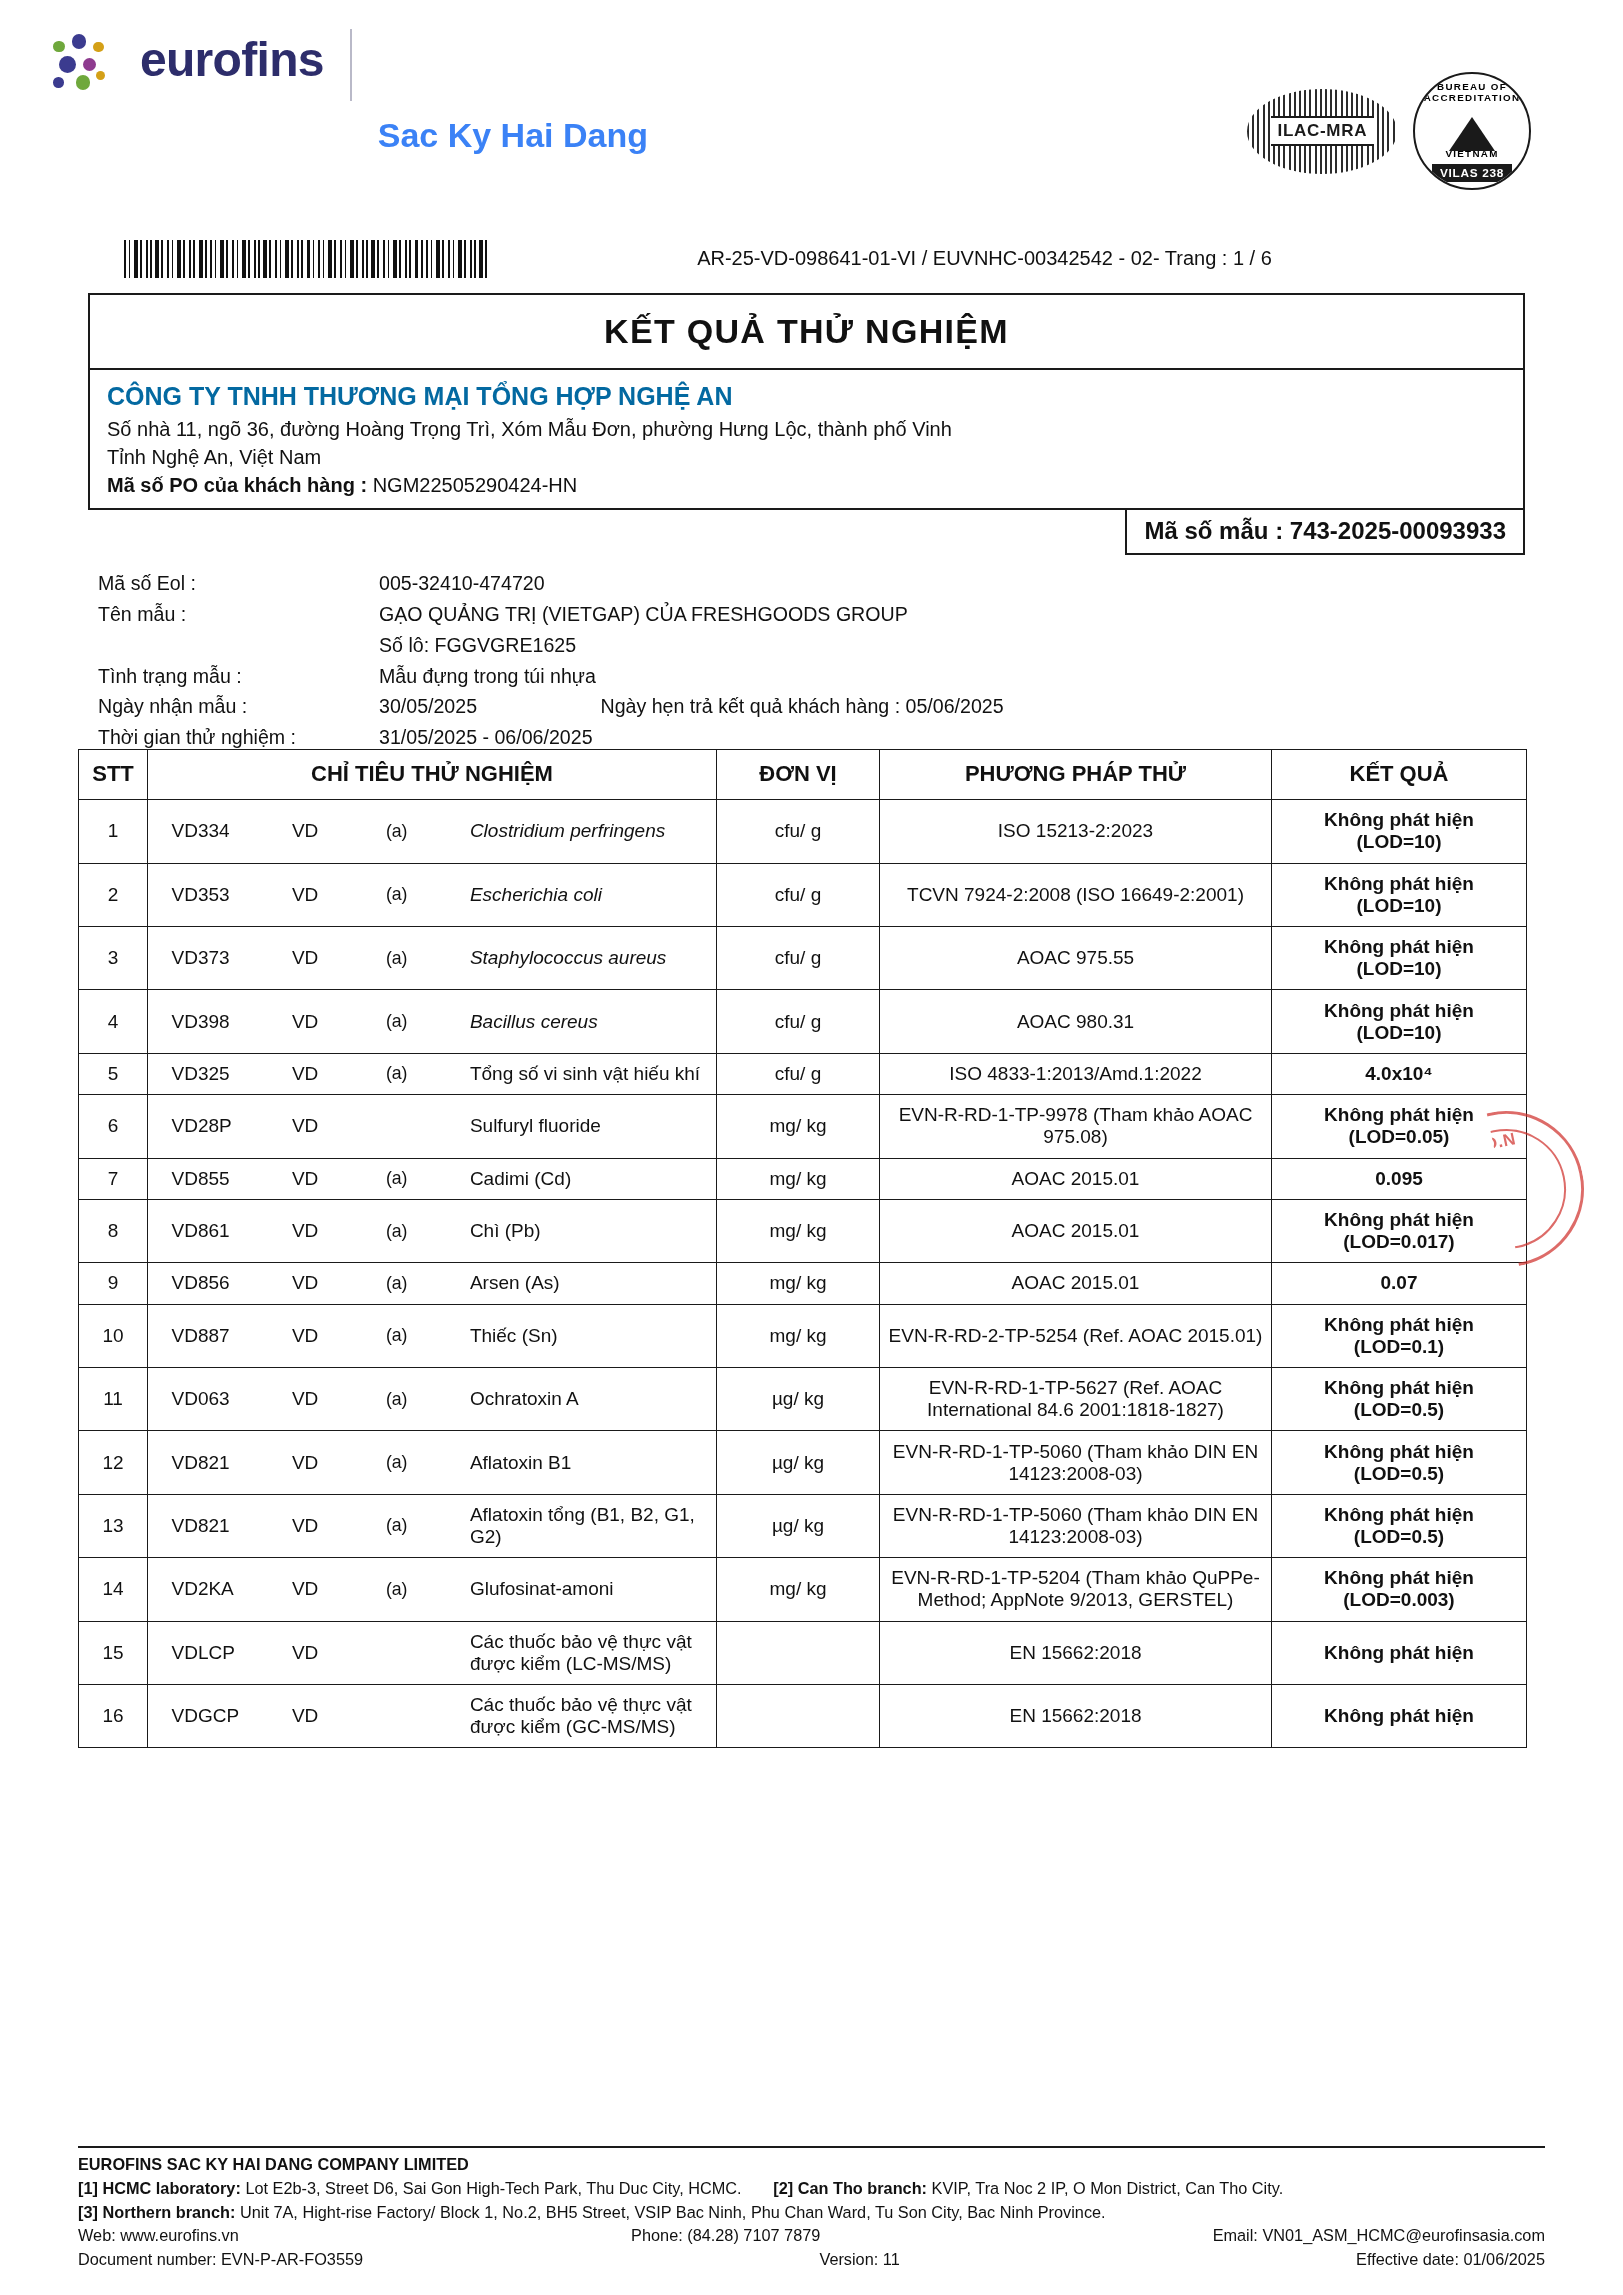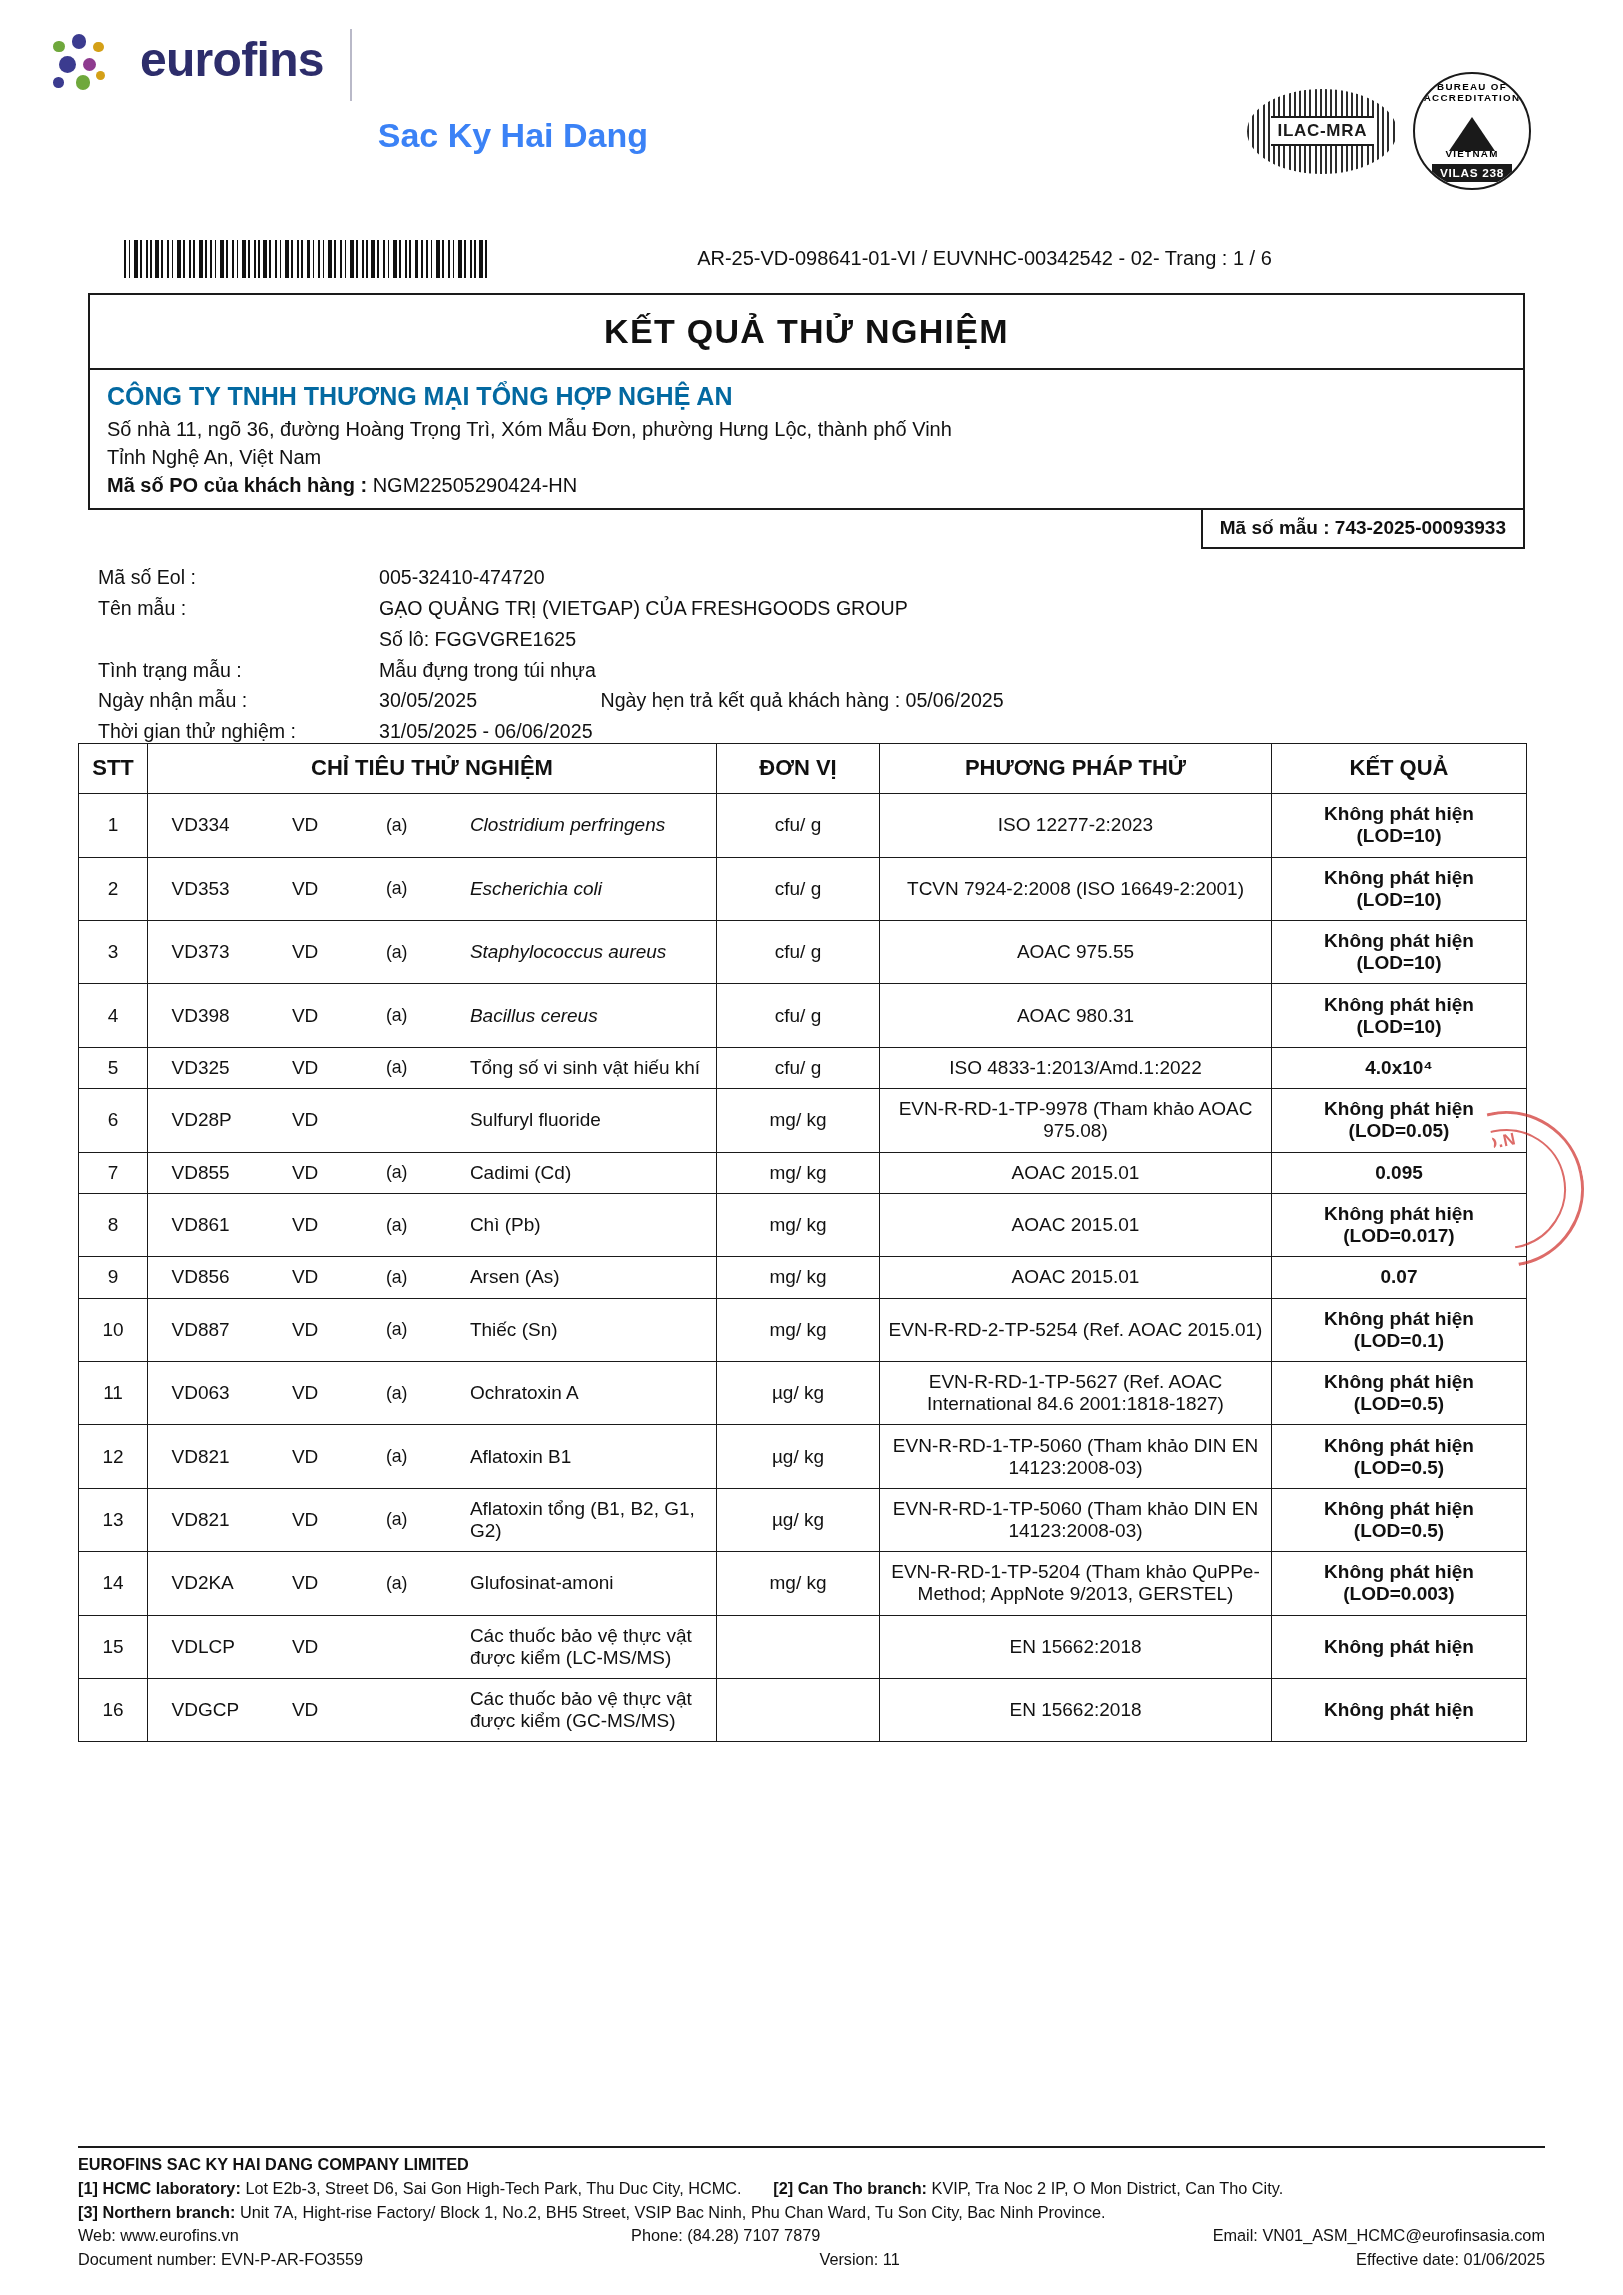--- a/index.html
+++ b/index.html
@@ -211,21 +211,21 @@
   
   .sample-code-wrap {
     display: flex;
     justify-content: flex-end;
     margin: 0 98px 0 88px;
   }
   .sample-code {
     border: 2px solid #1a1a1a;
     border-top: none;
     padding: 7.8px 17px;
-    font-size: 19px;
+    font-size: 24px;
     font-weight: bold;
     color: #111;
     margin-left: 16px;
   }
 
   
   .meta {
     margin: 17px 98px 0 98px;
     font-size: 19.6px;
     color: #111;
@@ -480,21 +480,21 @@
           <td>1</td>
           <td>
             <div class="ind-cell">
               <span class="ind-code">VD334</span>
               <span class="ind-vd">VD</span>
               <span class="ind-a">(a)</span>
               <span class="ind-name italic">Clostridium perfringens</span>
             </div>
           </td>
           <td>cfu/ g</td>
-          <td>ISO 12277-2:2023</td>
+          <td>ISO 15213-2:2023</td>
           <td>
             <span class="result-main" style="font-weight: bold;">Không phát hiện</span>
             <span class="result-sub" style="font-weight: bold;">(LOD=10)</span>
           </td>
         </tr>
         <tr>
           <td>2</td>
           <td>
             <div class="ind-cell">
               <span class="ind-code">VD353</span>

